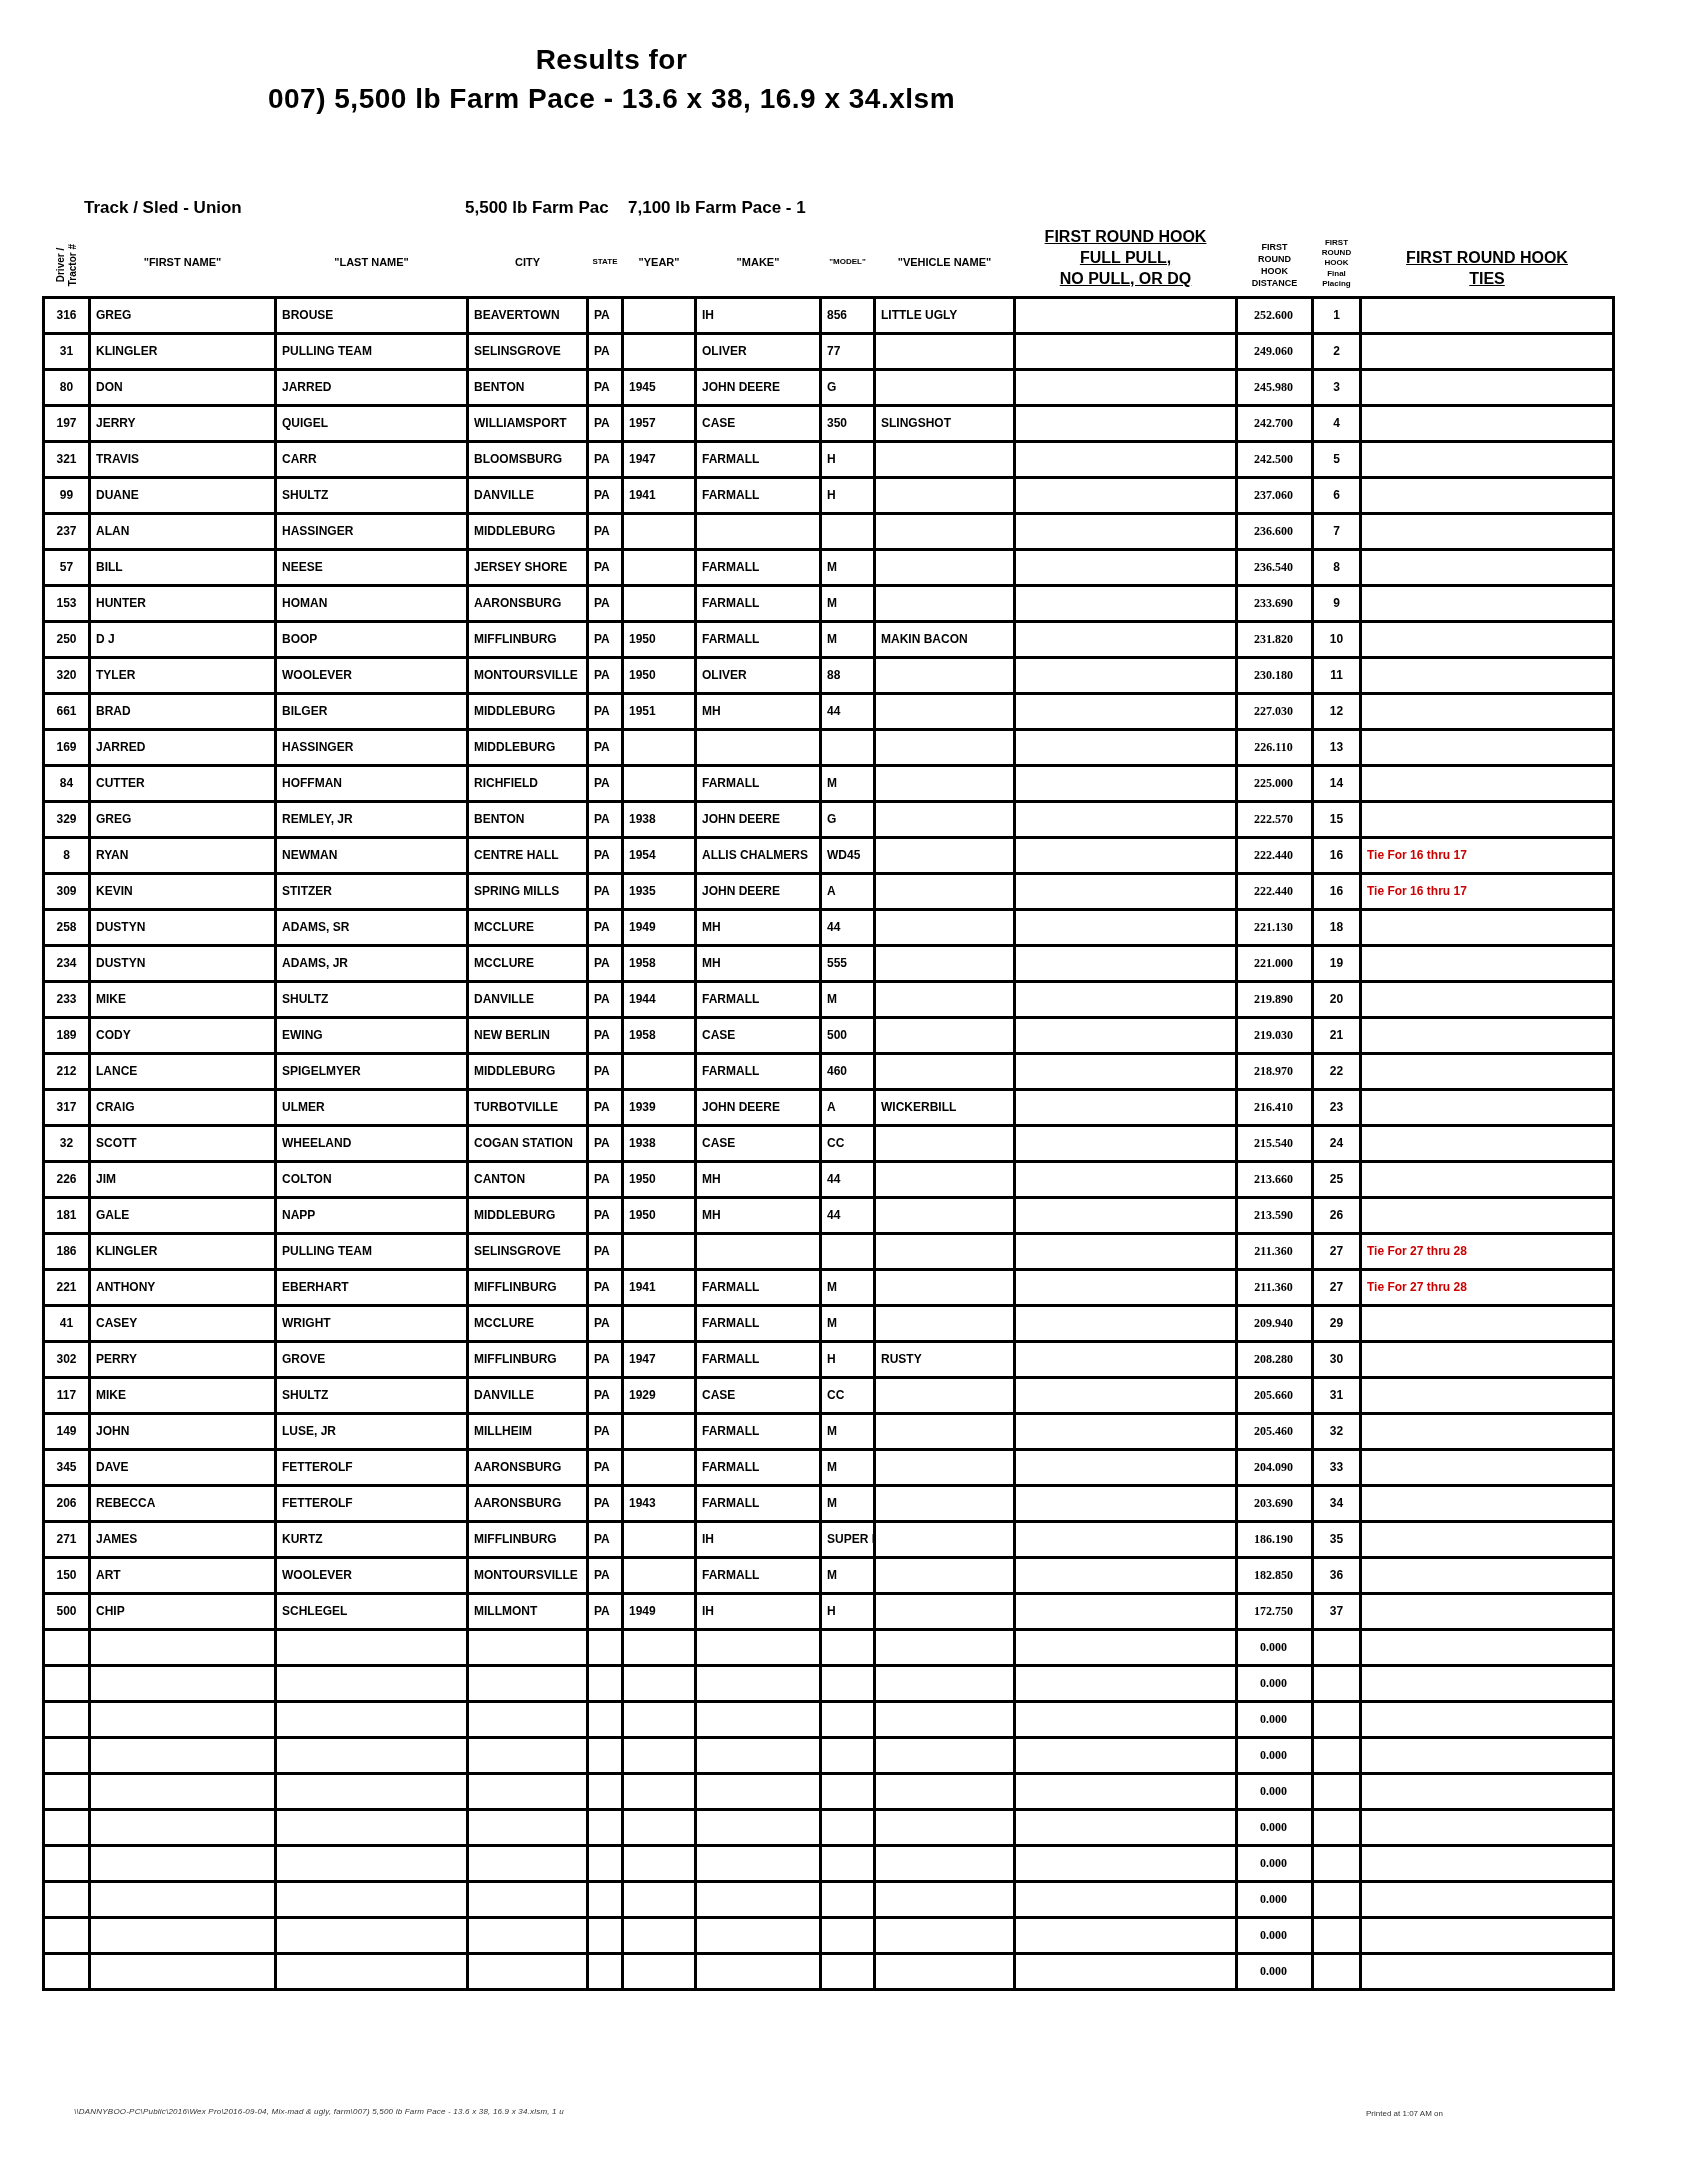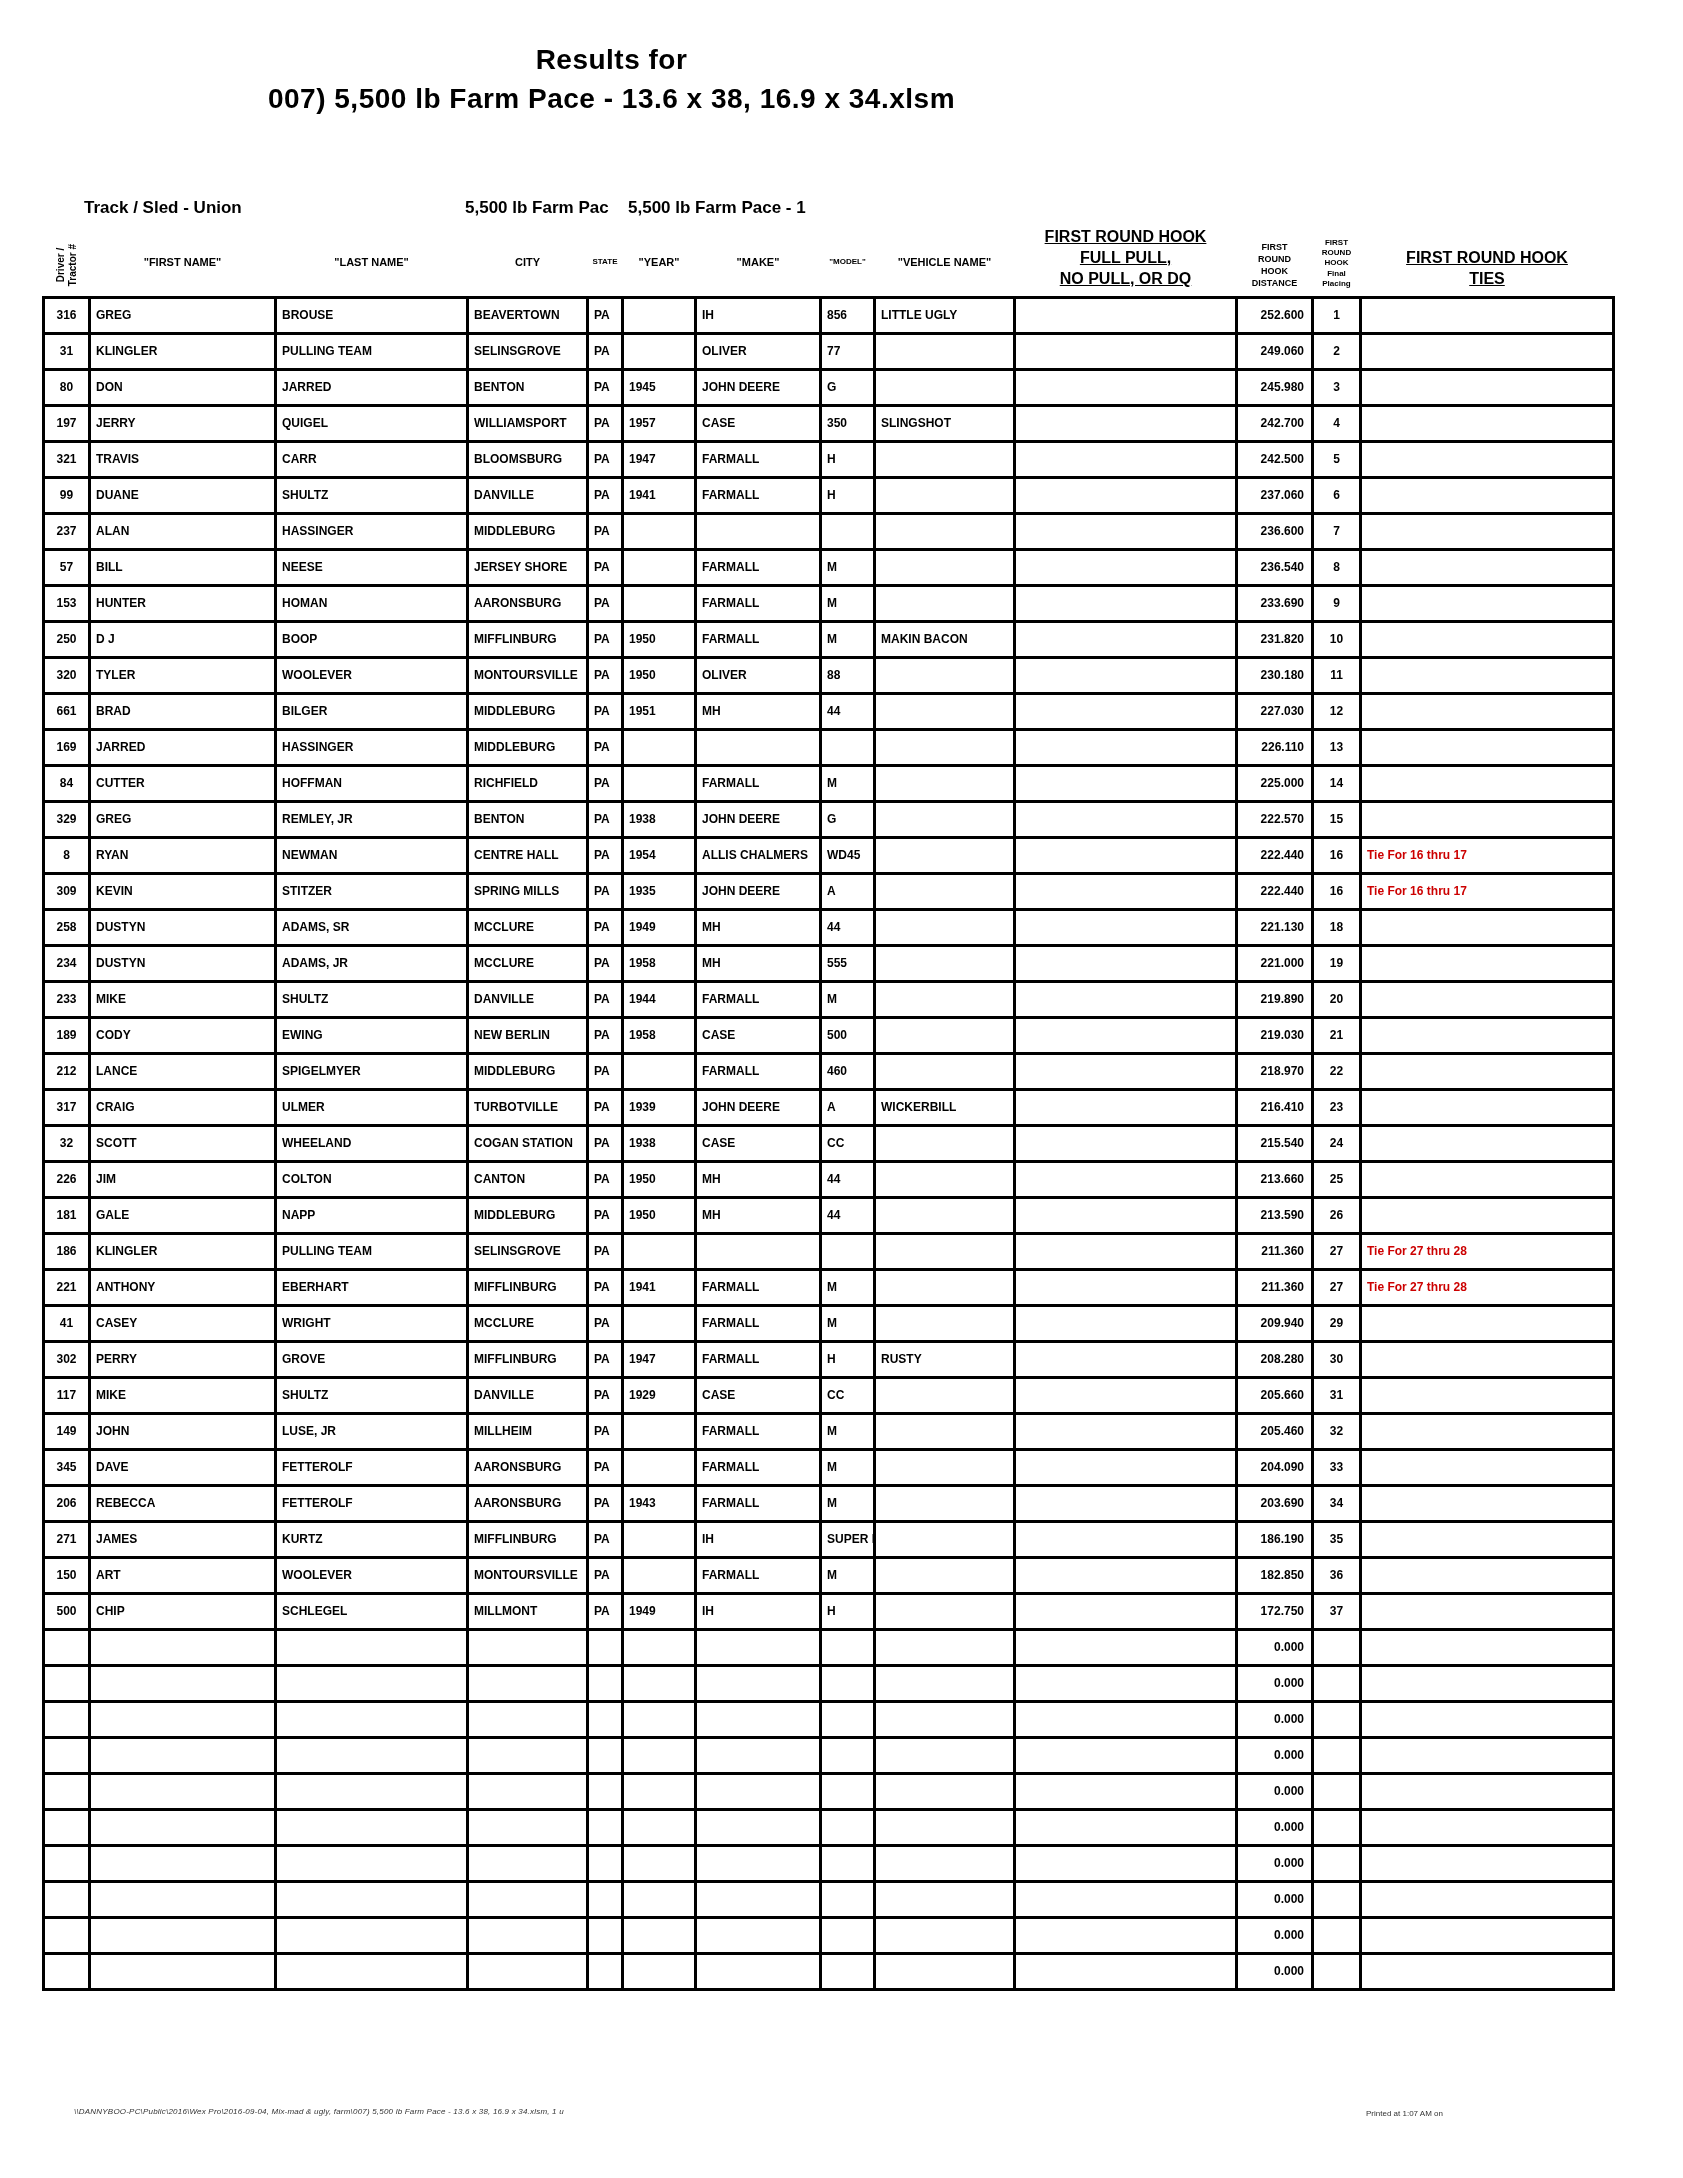--- a/index.html
+++ b/index.html
@@ -36,41 +36,41 @@
   }
   tbody td{
     border:3px solid #000;
     height:31px;
     padding:1px 5px;
     font-size:12px;
     overflow:hidden;white-space:nowrap;
     text-align:left;vertical-align:middle;
   }
   td.col-num{text-align:center;padding:1px 2px;}
-  td.col-distance{text-align:right;padding-right:7px;}
+  td.col-distance{text-align:center;padding-right:7px;font-family:Liberation Serif, serif;}
   td.col-placing{text-align:center;}
   td.col-tie{color:#cc0000;}
   .footer-left{
     position:absolute;top:2107px;left:74px;
     font-size:8px;font-weight:normal;color:#333;letter-spacing:0.2px;white-space:nowrap;font-style:italic;
   }
   .footer-right{
     position:absolute;top:2109px;left:1366px;width:267px;text-align:left;
     font-size:8px;font-weight:normal;color:#333;white-space:nowrap;
   }
 </style>
 </head>
 <body>
 
 <div class="title-line1">Results for</div>
 <div class="title-line2">007) 5,500 lb Farm Pace - 13.6 x 38, 16.9 x 34.xlsm</div>
 
 <div class="track-sled">Track / Sled - Union</div>
 <div class="class-name-1">5,500 lb Farm Pac</div>
-<div class="class-name-2">5,500 lb Farm Pace - 1</div>
+<div class="class-name-2">7,100 lb Farm Pace - 1</div>
 
 <table class="results">
   <colgroup>
     <col style="width:46px">
       <col style="width:186px">
       <col style="width:192px">
     <col style="width:120px">
       <col style="width:35px">
       <col style="width:73px">
     <col style="width:125px">

